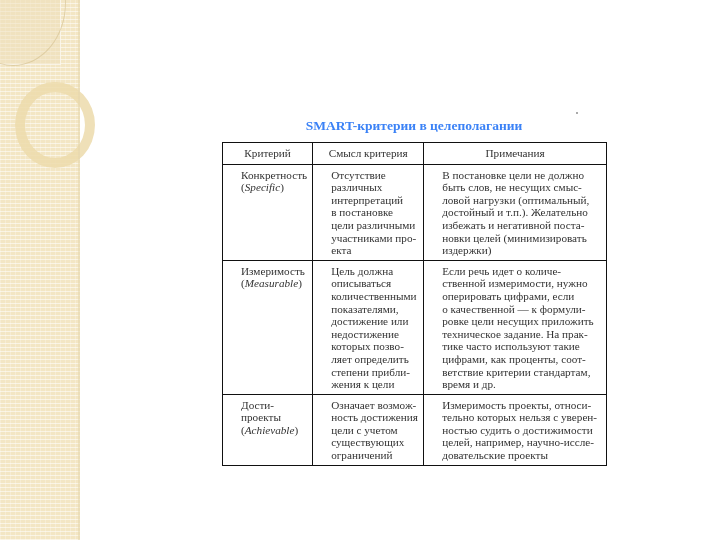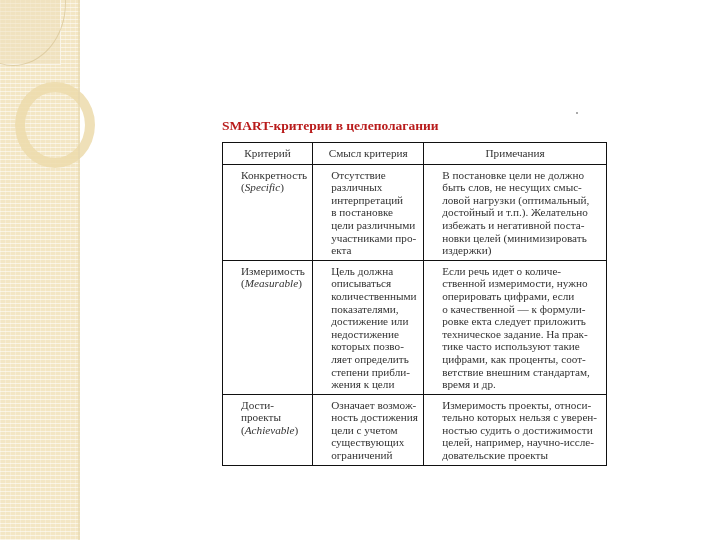--- a/index.html
+++ b/index.html
@@ -32,21 +32,21 @@
     border-left-color:transparent; border-top-color:transparent;
   }
   .deco-ring {
     position:absolute; left:15px; top:82px; width:80px; height:86px;
     border-radius:50%;
     border:10px solid rgba(236,218,172,0.85);
     box-sizing:border-box;
   }
   .title {
     position:absolute; left:222px; width:384px; top:118px;
-    font-weight:bold; font-size:13.5px; color:#b91c1c;
+    text-align:center; font-weight:bold; font-size:13.5px; color:#3b82f6;
     font-family:"Liberation Serif", serif;
   }
   .dot {
     position:absolute; left:576px; top:112px; width:2px; height:2px; background:#aaa;
   }
   table {
     position:absolute; left:222px; top:142px; width:385px;
     border-collapse:collapse;
     font-family:"Liberation Serif", serif;
     font-size:11.2px; line-height:12.6px; color:#333;
@@ -124,25 +124,25 @@
         <span class="cell-line">которых позво-</span>
         <span class="cell-line">ляет определить</span>
         <span class="cell-line">степени прибли-</span>
         <span class="cell-line">жения к цели</span>
       </td>
       <td>
         <span class="cell-line">Если речь идет о количе-</span>
         <span class="cell-line">ственной измеримости, нужно</span>
         <span class="cell-line">оперировать цифрами, если</span>
         <span class="cell-line">о качественной — к формули-</span>
-        <span class="cell-line">ровке екта следует приложить</span>
+        <span class="cell-line">ровке цели несущих приложить</span>
         <span class="cell-line">техническое задание. На прак-</span>
         <span class="cell-line">тике часто используют такие</span>
         <span class="cell-line">цифрами, как проценты, соот-</span>
-        <span class="cell-line">ветствие внешним стандартам,</span>
+        <span class="cell-line">ветствие критерии стандартам,</span>
         <span class="cell-line">время и др.</span>
       </td>
     </tr>
     <tr>
       <td>
         <span class="cell-line">Дости-</span>
         <span class="cell-line">проекты</span>
         <span class="cell-line">(<i>Achievable</i>)</span>
       </td>
       <td>

